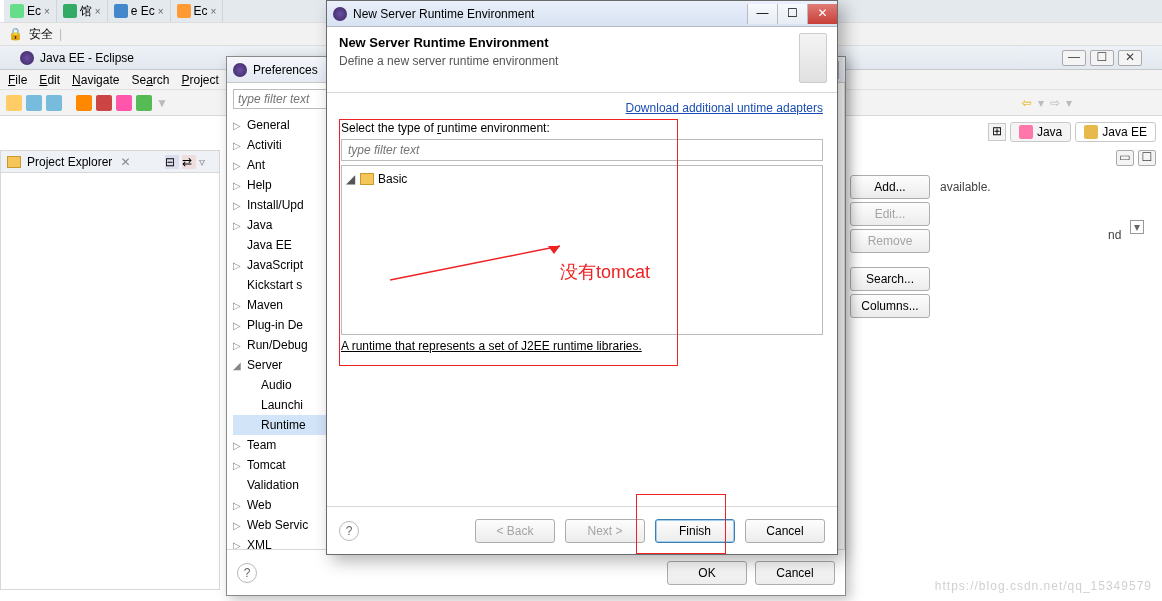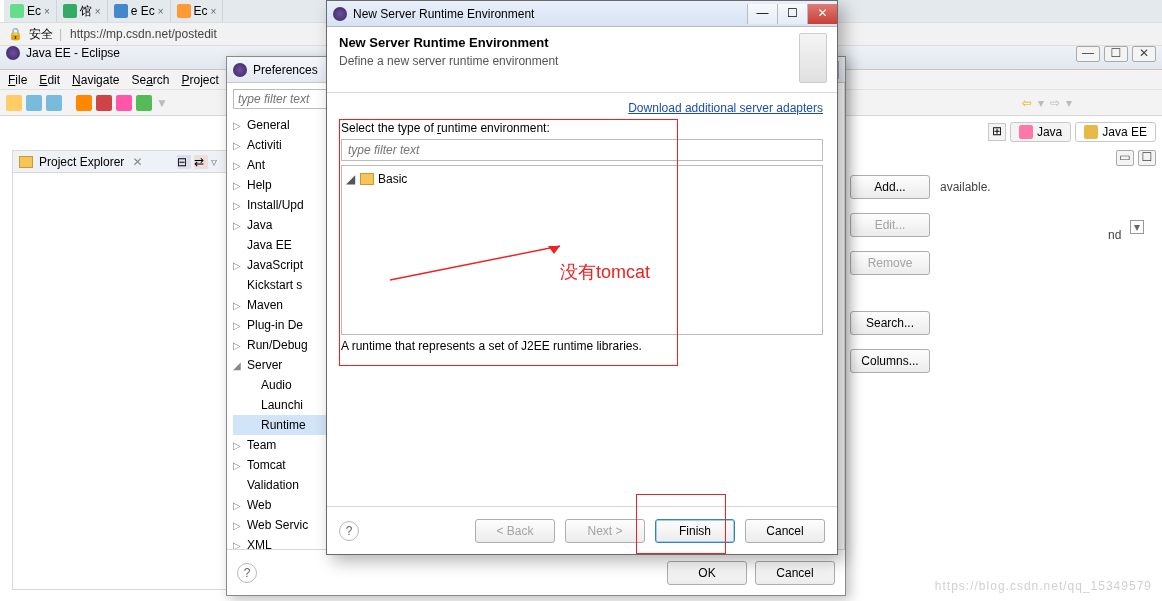--- a/index.html
+++ b/index.html
@@ -6,36 +6,36 @@
   body { margin:0; width:1162px; height:601px; background:#fff; overflow:hidden; position:relative; }
   
   .tabstrip { position:absolute; top:0; left:4px; right:0; height:22px; background:#e4e9ee; display:flex; align-items:flex-start; overflow:hidden; }
   .tabstrip .tab { display:flex; align-items:center; gap:3px; padding:2px 6px; border-right:1px solid #d0d5da; height:100%; white-space:nowrap; }
   .tabstrip .favicon { width:14px; height:14px; background:#6d8; border-radius:2px; display:inline-block;}
   .tabstrip .close-x { color:#666; font-size:10px; }
   
   .addrbar { position:absolute; top:22px; left:0; right:0; height:24px; background:#f2f2f2; border-top:1px solid #ddd; border-bottom:1px solid #ddd; display:flex; align-items:center; padding:0 8px; gap:6px; }
   .addrbar input { flex:1; border:none; background:transparent; color:#444; }
   
-  .eclipse-title { position:absolute; top:46px; left:0; right:0; height:24px; background:linear-gradient(#eef2f7,#e2e8ef); display:flex; align-items:flex-start; justify-content:space-between; padding:0 6px; border-bottom:1px solid #c8c8c8;}
+  .eclipse-title { position:absolute; top:46px; left:0; right:0; height:24px; background:linear-gradient(#eef2f7,#e2e8ef); display:flex; align-items:center; justify-content:space-between; padding:0 20px; border-bottom:1px solid #c8c8c8;}
   .winbtns { display:flex; gap:4px; }
   .winbtn { width:24px; height:16px; border:1px solid #aaa; border-radius:2px; background:#f4f4f4; text-align:center; line-height:12px; color:#444; }
   
   .menubar { position:absolute; top:70px; left:0; right:0; height:20px; display:flex; align-items:center; gap:12px; padding:0 8px; background:#f3f3f3; border-bottom:1px solid #e0e0e0;}
   .menubar span u { text-decoration:underline; }
   
   .toolbar { position:absolute; top:90px; left:0; right:0; height:26px; background:#f3f3f3; border-bottom:1px solid #d8d8d8; display:flex; align-items:center; padding:0 6px; gap:4px;}
   .toolbar .ico { width:16px; height:16px; display:inline-block; background:#cfd; border-radius:2px; }
   .perspectives { position:absolute; top:118px; right:6px; height:28px; display:flex; gap:4px; align-items:center;}
   .persbtn { border:1px solid #c8c8c8; background:#f4f4f4; border-radius:3px; padding:2px 8px; display:flex; align-items:center; gap:4px;}
   
-  .projexp { position:absolute; top:150px; left:0; width:220px; height:440px; background:#fff; border:1px solid #d8d8d8;margin-left:12px; }
+  .projexp { position:absolute; top:150px; left:0; width:220px; height:440px; background:#fff; border:1px solid #d8d8d8; }
   .projexp .tabhdr { height:22px; background:#eef1f5; border-bottom:1px solid #d8d8d8; display:flex; align-items:center; padding:0 6px; gap:6px;}
   .right-pane-text { position:absolute; top:180px; left:940px; color:#444; }
-  .side-buttons { position:absolute; top:175px; left:850px; display:flex; flex-direction:column; gap:14px;}
+  .side-buttons { position:absolute; top:175px; left:850px; display:flex; flex-direction:column; gap:3px;}
   .side-buttons button { width:88px; height:24px; background:linear-gradient(#fdfdfd,#ececec); border:1px solid #b8b8b8; border-radius:3px; }
   
   .prefs { position:absolute; top:56px; left:226px; width:620px; height:540px; background:#fff; border:1px solid #8a8a8a; box-shadow:4px 4px 12px rgba(0,0,0,.25);}
   .prefs-titlebar { height:26px; background:linear-gradient(#f4f6fb,#e4e9f2); border-bottom:1px solid #c8c8c8; display:flex; align-items:center; justify-content:space-between; padding:0 6px;}
   .prefs-body { position:absolute; top:26px; bottom:46px; left:0; right:0; display:flex; }
   .prefs-tree { width:100%; border-right:1px solid #d8d8d8; overflow:hidden;}
   .prefs-tree input { margin:6px; width:calc(100% - 12px); border:1px solid #bcbcbc; padding:2px 4px; color:#a8a8a8; font-style:italic;}
   .tree { padding:0 6px; }
   .tree-item { display:flex; align-items:center; gap:4px; height:20px; white-space:nowrap;}
   .tree-item.selected { background:#d2e4f8; }
@@ -55,21 +55,21 @@
   .wizard-header .h1 { font-weight:bold; font-size:13px;}
   .wizard-header .server-ico { position:absolute; right:10px; top:6px; width:28px; height:50px; background:linear-gradient(#f4f4f4,#e0e0e0); border:1px solid #ccc; border-radius:2px;}
   .wizard-body { position:absolute; top:92px; bottom:48px; left:0; right:0; padding:8px 14px; }
   .wizard-body .link { color:#1a4db3; text-decoration:underline; text-align:right; display:block; margin-bottom:6px;}
   .section-label u { text-decoration:underline;}
   .filter-input { width:100%; border:1px solid #bcbcbc; padding:3px 6px; color:#a8a8a8; font-style:italic; margin:4px 0;}
   .runtime-tree { border:1px solid #bcbcbc; height:170px; padding:4px; overflow:auto;}
   .runtime-tree .row { display:flex; align-items:center; gap:4px; height:18px;}
   .runtime-tree .folder-ico { width:14px; height:12px; background:#f6c55a; border:1px solid #c79a2a;}
   .runtime-tree .red-ico { width:14px;height:14px;background:#e11;}
-  .runtime-desc { margin-top:4px; }
+  .runtime-desc { margin-top:4px;text-decoration:underline; }
   .wizard-footer { position:absolute; bottom:0; left:0; right:0; height:48px; border-top:1px solid #d8d8d8; display:flex; align-items:center; justify-content:flex-end; gap:10px; padding:0 12px;}
   .wizard-footer .help { width:20px; height:20px; border:1px solid #b8b8b8; border-radius:10px; text-align:center; line-height:18px; color:#666; margin-right:auto;}
   button.stdbtn { width:80px; height:24px; background:linear-gradient(#fdfdfd,#ececec); border:1px solid #adadad; border-radius:3px;}
   button.stdbtn:disabled { color:#a4a4a4;}
   button.selected { border:1px solid #3c7fb1; box-shadow:0 0 0 1px #a3cdec inset;}
   
   .redbox { position:absolute; border:1px solid #e22; pointer-events:none;}
   .red-text { position:absolute; color:#e22; font-family:sans-serif; pointer-events:none;}
   svg.arrow { position:absolute; pointer-events:none;}
   .mini-icons { display:flex; gap:3px; margin-left:auto;}
@@ -99,21 +99,20 @@
       <span class="favicon" style="background:#f93"></span>
       <span>Ec</span>
       <span class="close-x">×</span>
     </div>
 </div>
 
 <div class="addrbar">
   <span>🔒</span>
   <span>安全</span>
   <span style="color:#bbb">|</span>
-  <input value="https://mp.csdn.net/postedit" style="">
 </div>
 
 <div class="eclipse-title">
   <div style="display:flex;align-items:center;gap:6px">
     <span style="width:14px;height:14px;background:radial-gradient(#6b4fa0,#3a2560);border-radius:7px;display:inline-block"></span>
     <span>Java EE - Eclipse</span>
   </div>
   <div class="winbtns">
     <div class="winbtn">—</div>
     <div class="winbtn">☐</div>
@@ -312,21 +311,21 @@
       <div style="background:linear-gradient(#f7f9fc,#e6ecf5)">☐</div>
       <div class="closebtn">✕</div>
     </div>
   </div>
   <div class="wizard-header">
     <div class="h1">New Server Runtime Environment</div>
     <div style="margin-top:4px;color:#555">Define a new server runtime environment</div>
     <div class="server-ico"></div>
   </div>
   <div class="wizard-body">
-    <a class="link">Download additional server adapters</a>
+    <a class="link">Download additional untime adapters</a>
     <div class="section-label">Select the type of <u>r</u>untime environment:</div>
     <input class="filter-input" placeholder="type filter text" style="">
     <div class="runtime-tree">
       <div class="row">
         <span class="arrow" style="width:10px;color:#555">◢</span>
         <span class="folder-ico"></span>
         <span>Basic</span>
       </div>
     </div>
     <div class="runtime-desc">A runtime that represents a set of J2EE runtime libraries.</div>

